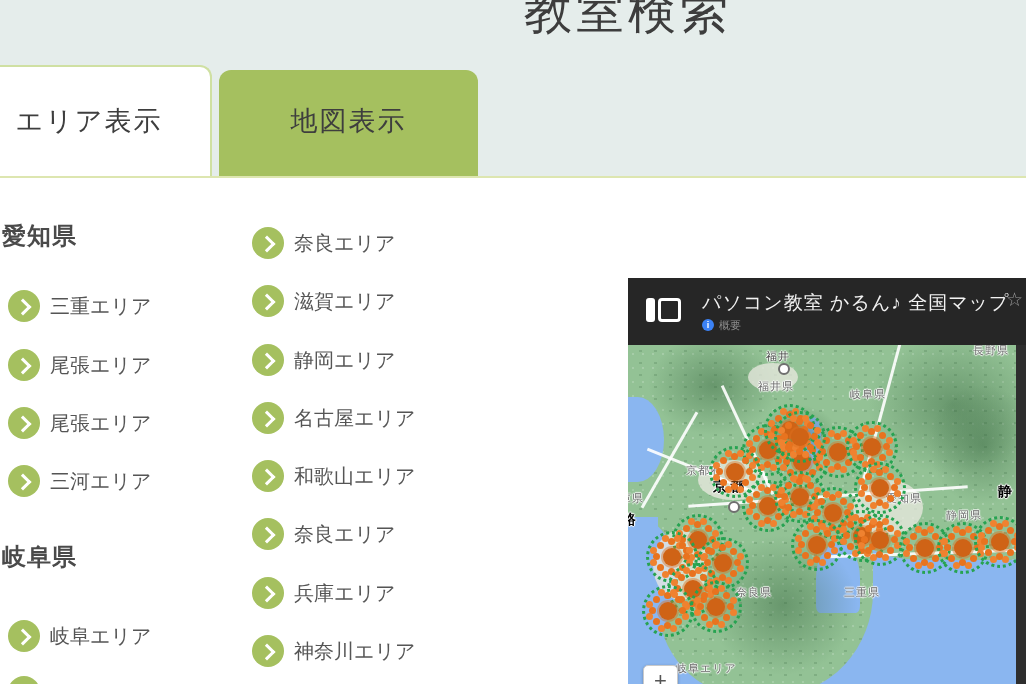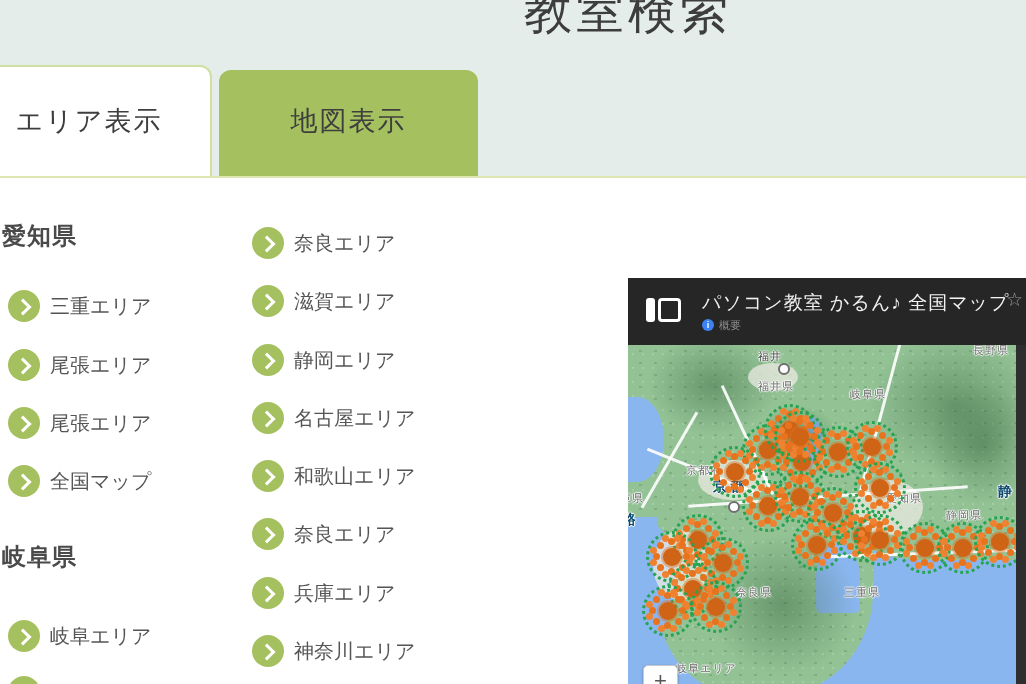--- a/index.html
+++ b/index.html
@@ -49,21 +49,21 @@
                      radial-gradient(rgba(255,255,255,.18) 9%,transparent 10%);
     background-size:15px 12px,10px 14px;}
   .bay{position:absolute;background:#8ab6f0;}
   .forest{position:absolute;border-radius:50%;
     background:radial-gradient(closest-side,rgba(52,99,60,.45),rgba(52,99,60,0));}
   .urban{position:absolute;border-radius:50%;background:rgba(235,233,226,.75);}
   .road{position:absolute;background:rgba(255,255,255,.9);}
   .maplabel{position:absolute;font-size:11px;color:#6a6a6a;white-space:nowrap;letter-spacing:1px;z-index:3;
     text-shadow:-1px 0 1px #fff,1px 0 1px #fff,0 -1px 1px #fff,0 1px 1px #fff;}
   .maplabel.city{color:#454545;}
-  .maplabel.bigcity{font-size:14px;color:#0c4a6e;font-weight:bold;letter-spacing:3px;}
+  .maplabel.bigcity{font-size:14px;color:#000000;font-weight:bold;letter-spacing:3px;}
   .cityring{position:absolute;width:8px;height:8px;border:2px solid #6f6f6f;border-radius:50%;background:#fff;z-index:3;}
 
   .cluster{position:absolute;width:52px;height:52px;box-sizing:border-box;border-radius:50%;
     border:3px dotted #27a351;z-index:4;}
   .cluster i{position:absolute;left:50%;top:50%;width:18px;height:18px;margin:-9px 0 0 -9px;
     background:#cf6316;border-radius:50%;box-shadow:0 0 0 2px rgba(222,112,30,.45);}
   .cluster b{position:absolute;left:50%;top:50%;width:7px;height:7px;margin:-4px 0 0 -4px;border-radius:50%;
     background:#e8731f;box-shadow:
       15px 0 0 #e8731f,-15px 0 0 #e8731f,0 15px 0 #e8731f,0 -15px 0 #e8731f,
       11px 11px 0 #e8731f,-11px 11px 0 #e8731f,11px -11px 0 #e8731f,-11px -11px 0 #e8731f,
@@ -93,21 +93,21 @@
     <div class="row" style="left: 8px; top: 349px;">
       <span class="chev"></span>
       <span class="lbl">尾張エリア</span>
     </div>
     <div class="row" style="left: 8px; top: 407px;">
       <span class="chev"></span>
       <span class="lbl">尾張エリア</span>
     </div>
     <div class="row" style="left: 8px; top: 465px;">
       <span class="chev"></span>
-      <span class="lbl">全国マップ</span>
+      <span class="lbl">三河エリア</span>
     </div>
     <div class="heading" style="left: 2px; top: 541px;">岐阜県</div>
     <div class="row" style="left: 8px; top: 620px;">
       <span class="chev"></span>
       <span class="lbl">岐阜エリア</span>
     </div>
   </div>
 <div id="list-right">
     <div class="row" style="left: 252px; top: 227px;">
       <span class="chev"></span>
@@ -182,21 +182,21 @@
     <div class="urban" style="left:120px;top:18px;width:50px;height:28px;"></div>
 
     <div class="road" style="left:60px;top:150px;width:280px;height:3px;transform:rotate(-4deg);"></div>
     <div class="road" style="left:250px;top:-5px;width:3px;height:160px;transform:rotate(15deg);"></div>
     <div class="road" style="left:118px;top:35px;width:3px;height:120px;transform:rotate(-25deg);"></div>
     <div class="road" style="left:200px;top:207px;width:190px;height:3px;transform:rotate(-2deg);"></div>
     <div class="road" style="left:15px;top:125px;width:120px;height:3px;transform:rotate(22deg);"></div>
     <div class="road" style="left:40px;top:60px;width:3px;height:110px;transform:rotate(30deg);"></div>
 
     <div id="map-labels">
-        <span class="maplabel city" style="left: 130px; top: 4px;">福井</span>
+        <span class="maplabel city" style="left: 138px; top: 4px;">福井</span>
         <span class="maplabel" style="left: 130px; top: 34px;">福井県</span>
         <span class="maplabel" style="left: 222px; top: 42px;">岐阜県</span>
         <span class="maplabel" style="left: 345px; top: -2px;">長野県</span>
         <span class="maplabel" style="left: 58px; top: 118px;">京都府</span>
         <span class="maplabel bigcity" style="left: 85px; top: 133px;">京都</span>
         <span class="maplabel" style="left: -20px; top: 146px;">兵庫県</span>
         <span class="maplabel bigcity" style="left: -6px; top: 166px;">路</span>
         <span class="maplabel" style="left: 108px; top: 240px;">奈良県</span>
         <span class="maplabel" style="left: 216px; top: 240px;">三重県</span>
         <span class="maplabel" style="left: 48px; top: 316px;">岐阜エリア</span>

